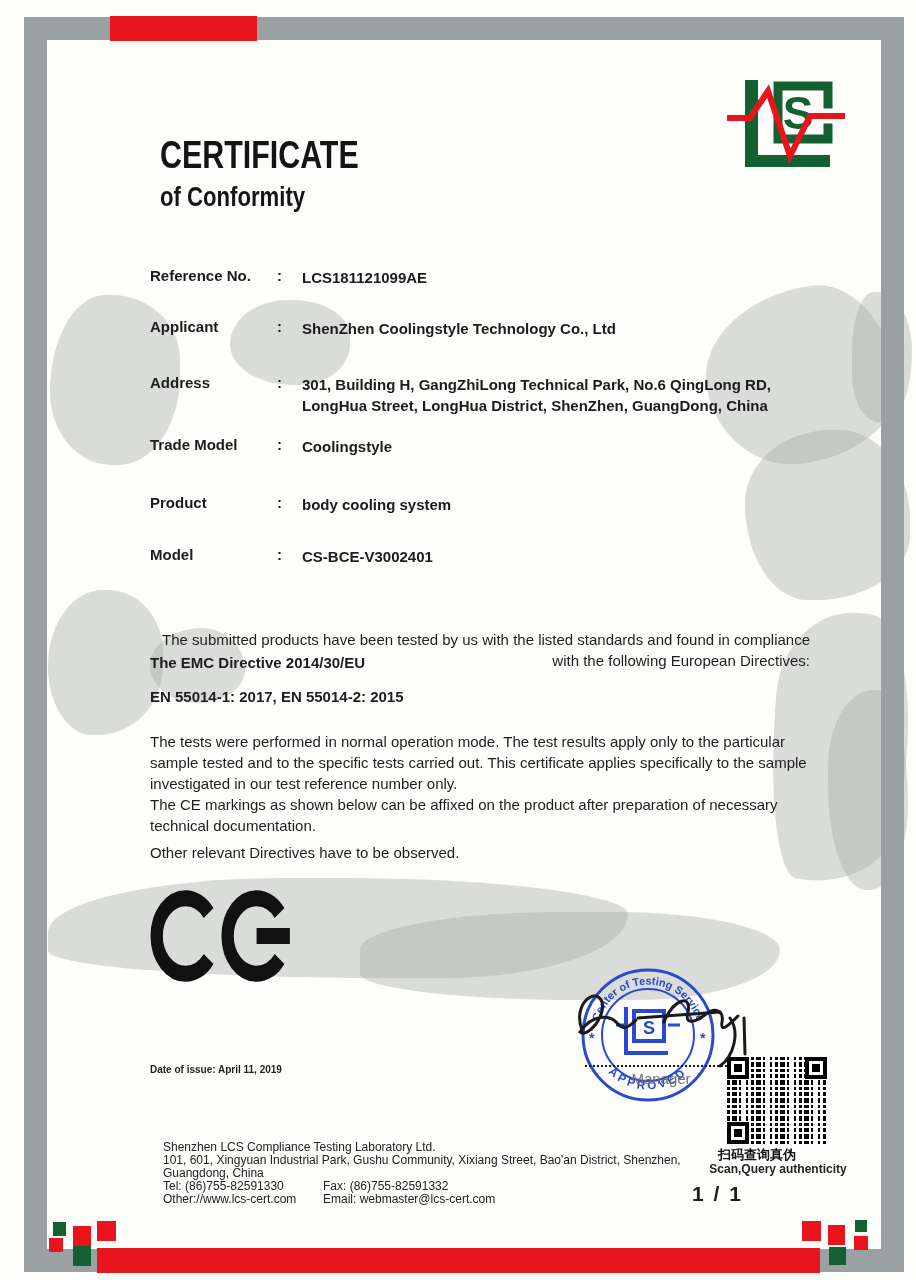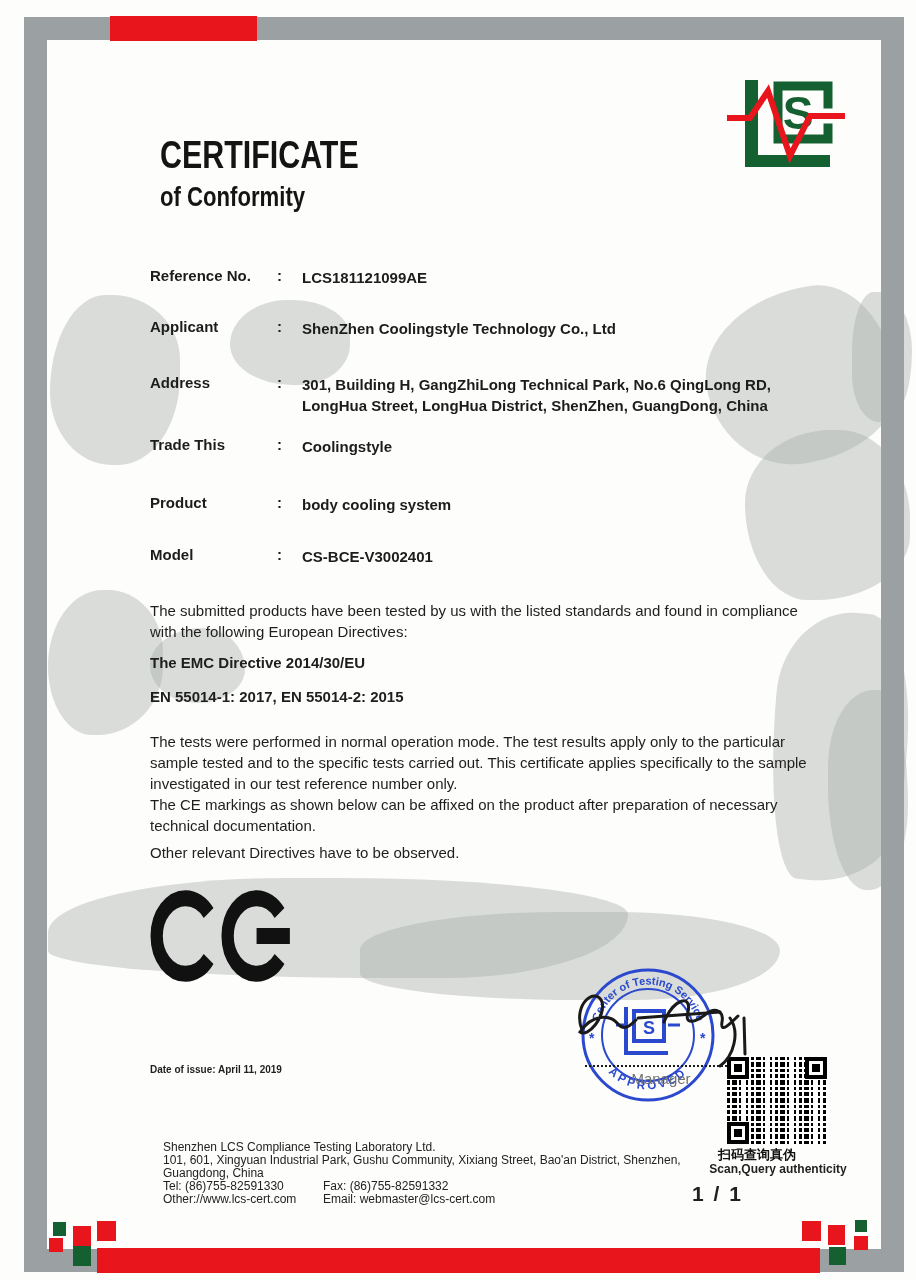--- a/index.html
+++ b/index.html
@@ -112,36 +112,36 @@
     <span class="lbl">Applicant</span>
     <span class="col">:</span>
     <span class="val">ShenZhen Coolingstyle Technology Co., Ltd</span>
   </div>
   <div class="abs frow" style="top:374px;">
     <span class="lbl">Address</span>
     <span class="col">:</span>
     <span class="val">301, Building H, GangZhiLong Technical Park, No.6 QingLong RD, LongHua Street, LongHua District, ShenZhen, GuangDong, China</span>
   </div>
   <div class="abs frow" style="top:436px;">
-    <span class="lbl">Trade This</span>
+    <span class="lbl">Trade Model</span>
     <span class="col">:</span>
     <span class="val">Coolingstyle</span>
   </div>
   <div class="abs frow" style="top:494px;">
     <span class="lbl">Product</span>
     <span class="col">:</span>
     <span class="val">body cooling system</span>
   </div>
   <div class="abs frow" style="top:546px;">
     <span class="lbl">Model</span>
     <span class="col">:</span>
     <span class="val">CS-BCE-V3002401</span>
   </div>
 
-  <div class="abs para" style="top:600px;">The submitted products have been tested by us with the listed standards and found in compliance with the following European Directives:</div>
+  <div class="abs para" style="top:629px;text-align:right;">The submitted products have been tested by us with the listed standards and found in compliance with the following European Directives:</div>
   <div class="abs para bold" style="top:652px;">The EMC Directive 2014/30/EU</div>
   <div class="abs para bold" style="top:686px;">EN 55014-1: 2017, EN 55014-2: 2015</div>
   <div class="abs para" style="top:731px;">The tests were performed in normal operation mode. The test results apply only to the particular sample tested and to the specific tests carried out. This certificate applies specifically to the sample investigated in our test reference number only.</div>
   <div class="abs para" style="top:794px;">The CE markings as shown below can be affixed on the product after preparation of necessary technical documentation.</div>
   <div class="abs para" style="top:842px;">Other relevant Directives have to be observed.</div>
 
   <div class="abs" style="left:148px;top:884px;z-index:5;">
     <svg width="152" height="104" viewBox="0 0 210 110" preserveAspectRatio="none" role="img" aria-label="CE">
       <circle cx="52" cy="55" r="40" fill="none" stroke="#111" stroke-width="17" pathLength="360" stroke-dasharray="285 75" stroke-dashoffset="322.5"></circle>
       <circle cx="150" cy="55" r="40" fill="none" stroke="#111" stroke-width="17" pathLength="360" stroke-dasharray="285 75" stroke-dashoffset="322.5"></circle>

